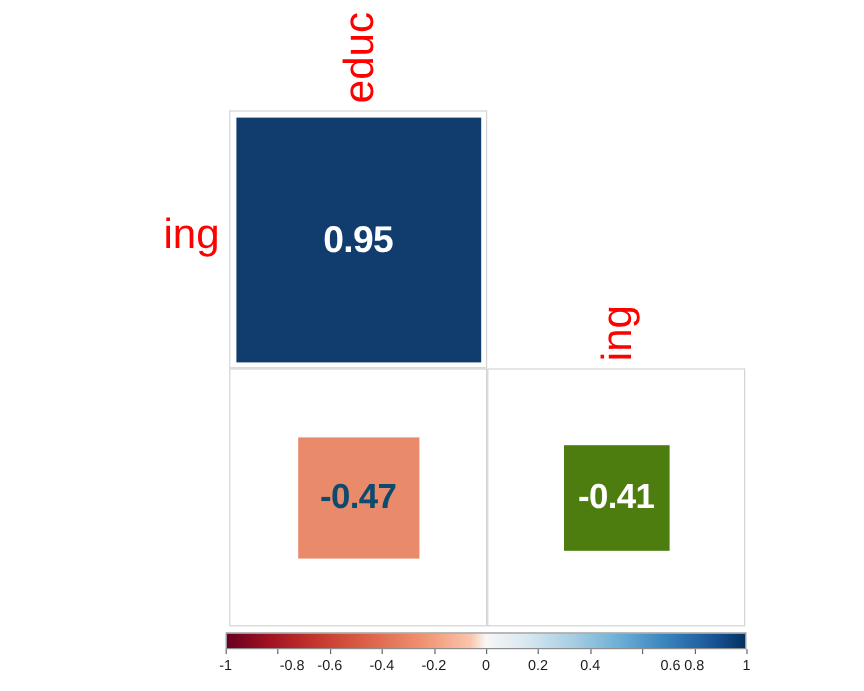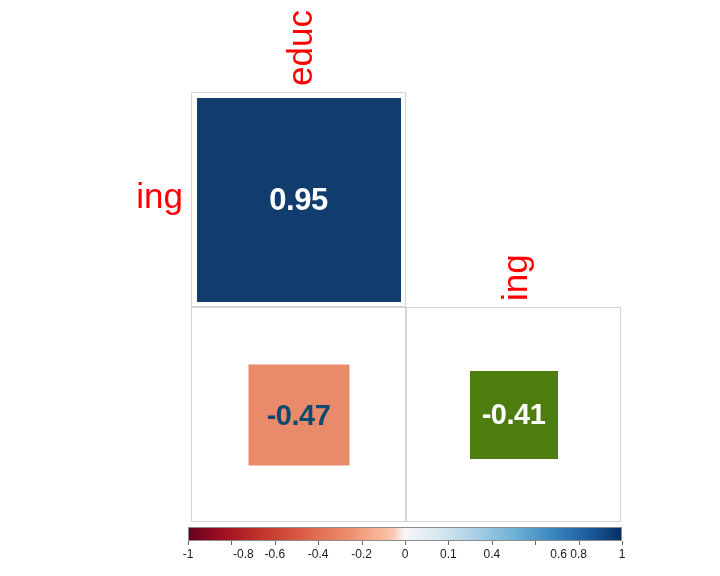--- a/index.html
+++ b/index.html
@@ -182,21 +182,21 @@
         <div class="tickmark" style="left: 90%;"></div>
         <div class="tickmark" style="left: 100%;"></div>
       </div>
     <div class="colorbar-labels" id="colorbar-labels">
         <div class="tick-label" style="left: 0%;">-1</div>
         <div class="tick-label" style="left: 10%; margin-left: 12px;">-0.8</div>
         <div class="tick-label" style="left: 20%;">-0.6</div>
         <div class="tick-label" style="left: 30%; text-align: center;">-0.4</div>
         <div class="tick-label" style="left: 40%;">-0.2</div>
         <div class="tick-label" style="left: 50%;">0</div>
-        <div class="tick-label" style="left: 60%;">0.1</div>
+        <div class="tick-label" style="left: 60%;">0.2</div>
         <div class="tick-label" style="left: 70%;">0.4</div>
         <div class="tick-label" style="left: 80%; padding-left: 47px;">0.6</div>
         <div class="tick-label" style="left: 90%; text-align: right;">0.8</div>
         <div class="tick-label" style="left: 100%;">1</div>
       </div>
   </div>
 
 </div>
 
 </body></html>

